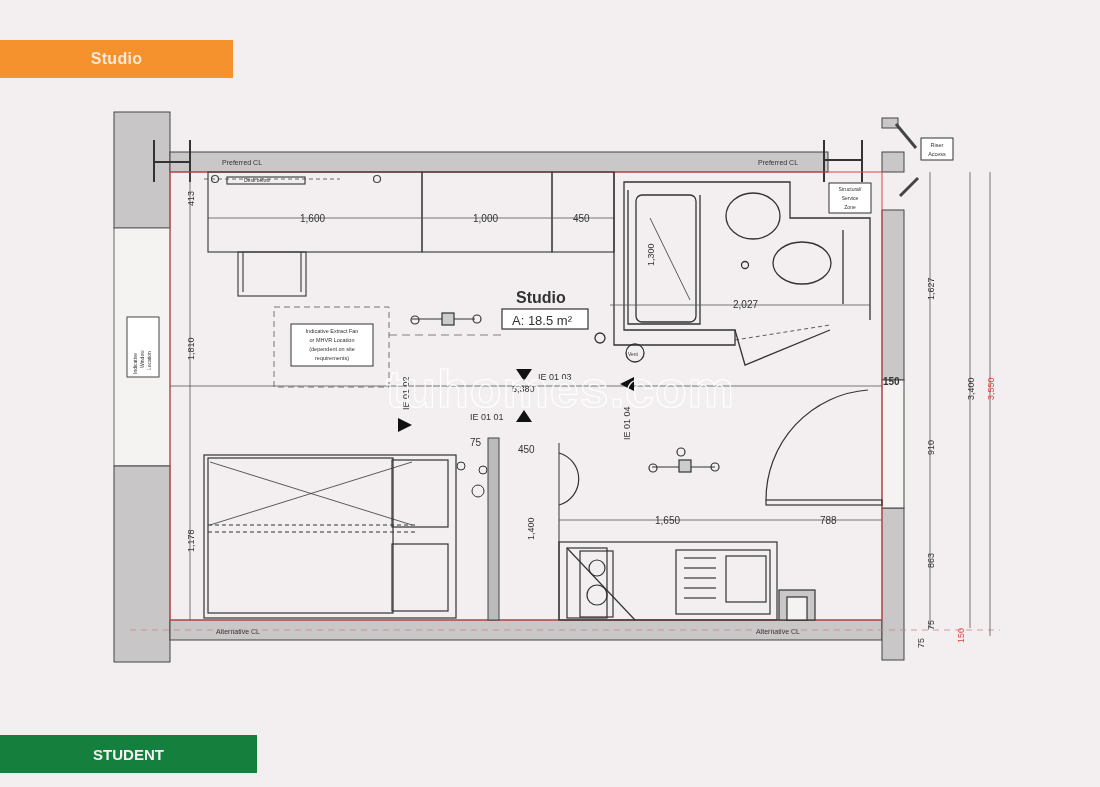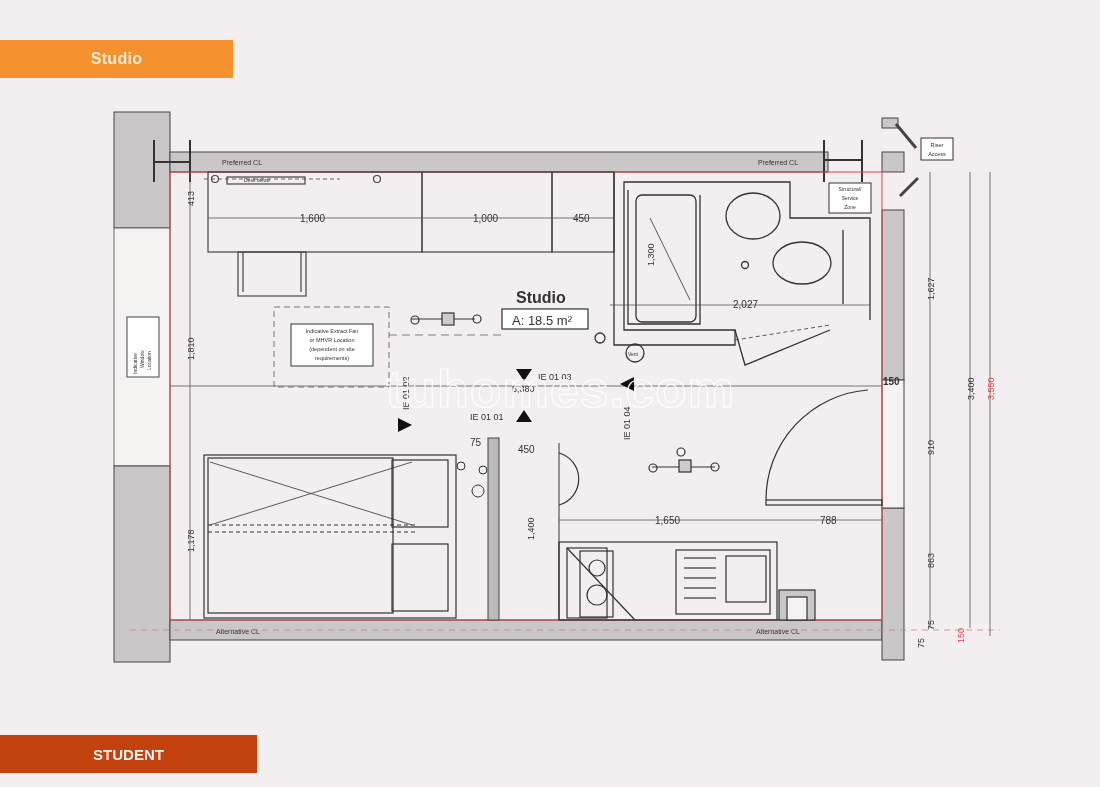--- a/index.html
+++ b/index.html
@@ -1,18 +1,18 @@
 <!DOCTYPE html>
 <html><head>
 <meta charset="utf-8">
 <style>
   html,body{margin:0;padding:0;}
   body{width:1100px;height:787px;background:#f3eff0;position:relative;overflow:hidden;font-family:"Liberation Sans",sans-serif;}
   .tag-top{position:absolute;left:0;top:40px;width:233px;height:38px;background:#f6922e;color:#fbe9d6;font-size:16px;font-weight:bold;display:flex;align-items:center;justify-content:center;letter-spacing:0.3px;}
-  .tag-bottom{position:absolute;left:0;top:735px;width:257px;height:38px;background:#c2410c;color:#f4f2f2;font-size:15px;font-weight:bold;display:flex;align-items:center;justify-content:center;}
+  .tag-bottom{position:absolute;left:0;top:735px;width:257px;height:38px;background:#15803d;color:#f4f2f2;font-size:15px;font-weight:bold;display:flex;align-items:center;justify-content:center;}
   svg{position:absolute;left:0;top:0;}
   .t{font-family:"Liberation Sans",sans-serif;fill:#333;}
   .wm{position:absolute;left:386px;top:359px;font-size:52px;font-weight:bold;color:transparent;-webkit-text-stroke:1.2px rgba(255,255,255,0.95);letter-spacing:1px;font-family:"Liberation Sans",sans-serif;}
 </style>
 </head>
 <body>
 
 <div class="tag-top">Studio</div>
 <div class="tag-bottom">STUDENT</div>
 

